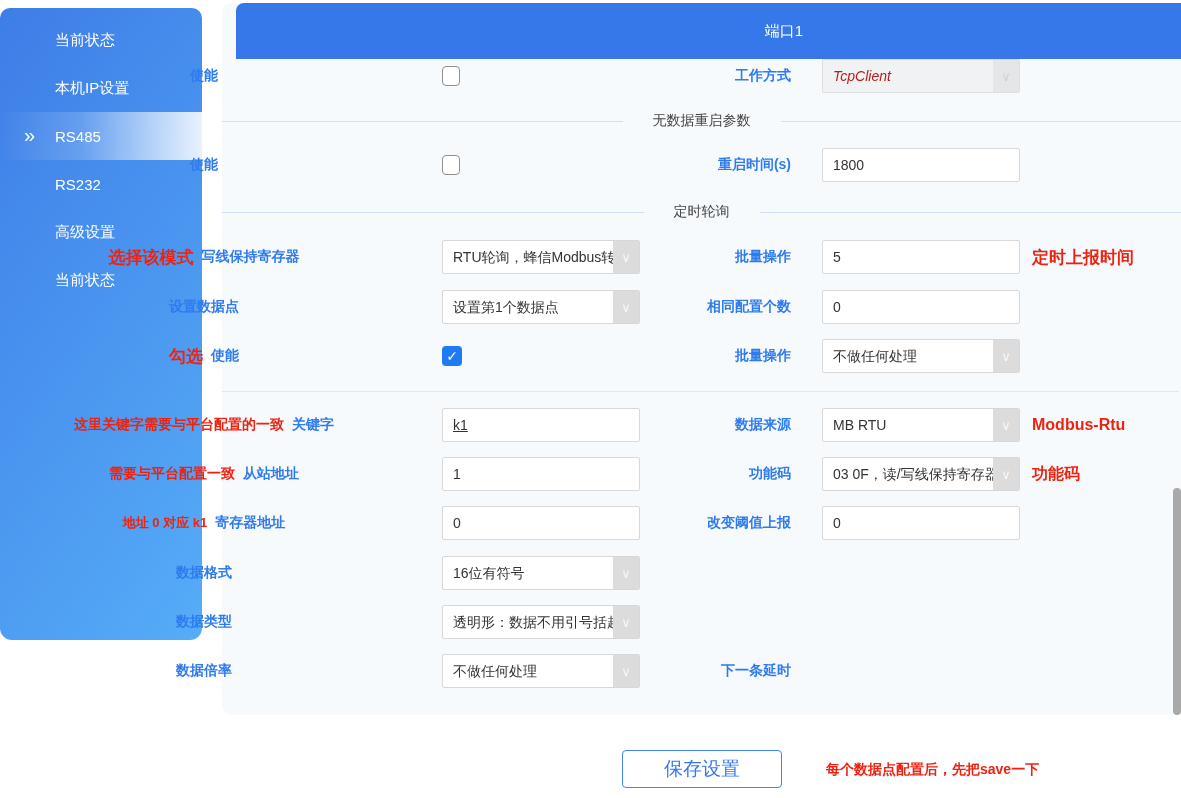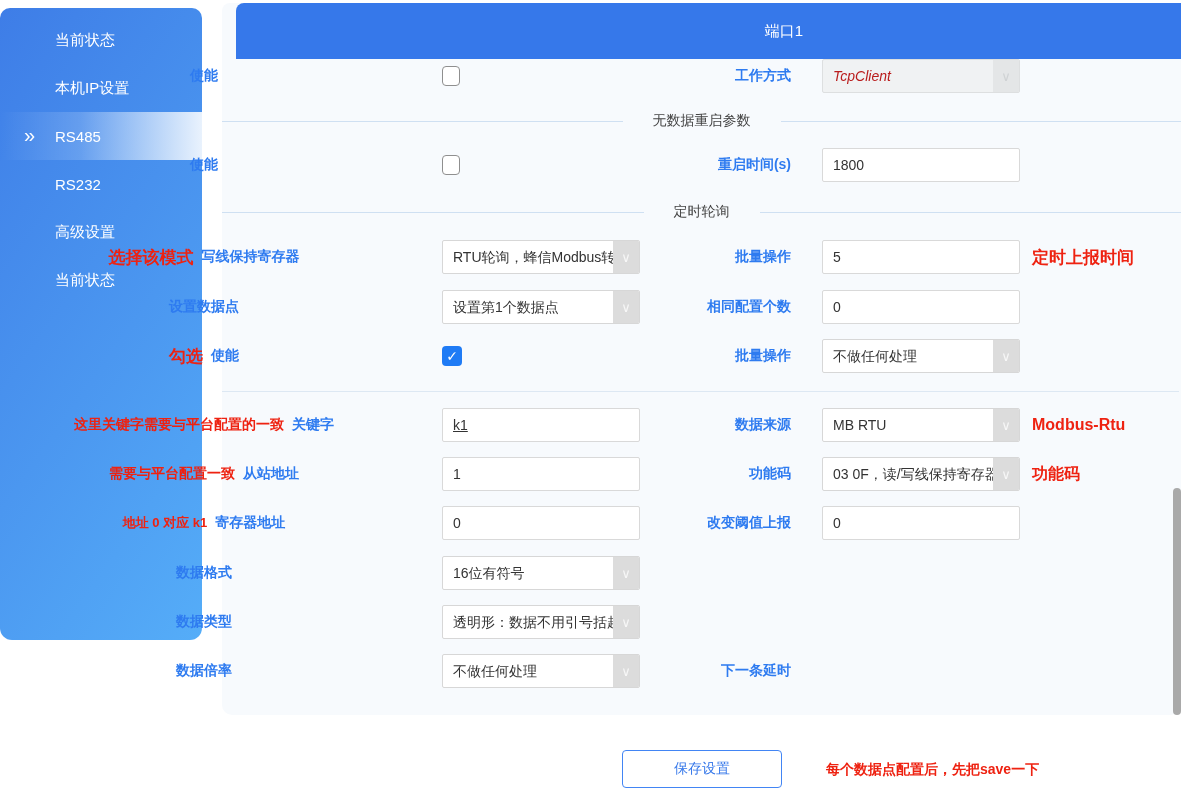--- a/index.html
+++ b/index.html
@@ -59,21 +59,21 @@
       color:#fff;font-size:14px;font-weight:bold;}
 
   
   .divider{position:absolute;left:222px;width:959px;height:26px;display:flex;align-items:center;gap:30px;}
   .dline{flex:1;height:1px;background:#cfe0f2;}
   .dtext{color:#444;font-size:14px;white-space:nowrap;}
   .hline{position:absolute;left:222px;width:957px;height:1px;background:#dde8f3;}
 
   
   .save-btn{position:absolute;left:622px;top:750px;width:160px;height:38px;background:#ffffff;
-            border:1px solid #4285f4;border-radius:4px;color:#3678ea;font-size:14px;cursor:pointer;
+            border:1px solid #4285f4;border-radius:4px;color:#3678ea;font-size:19px;cursor:pointer;
             font-family:inherit;}
   .foot-note{position:absolute;left:798px;top:761px;color:#ee2211;font-size:14px;font-weight:bold;white-space:nowrap;margin-left:28px;}
 
   
   .scroll-thumb{position:absolute;left:1173px;top:488px;width:8px;height:227px;background:#a9a9a9;border-radius:4px;}
 </style>
 </head>
 <body>
 
 <div class="stage">

